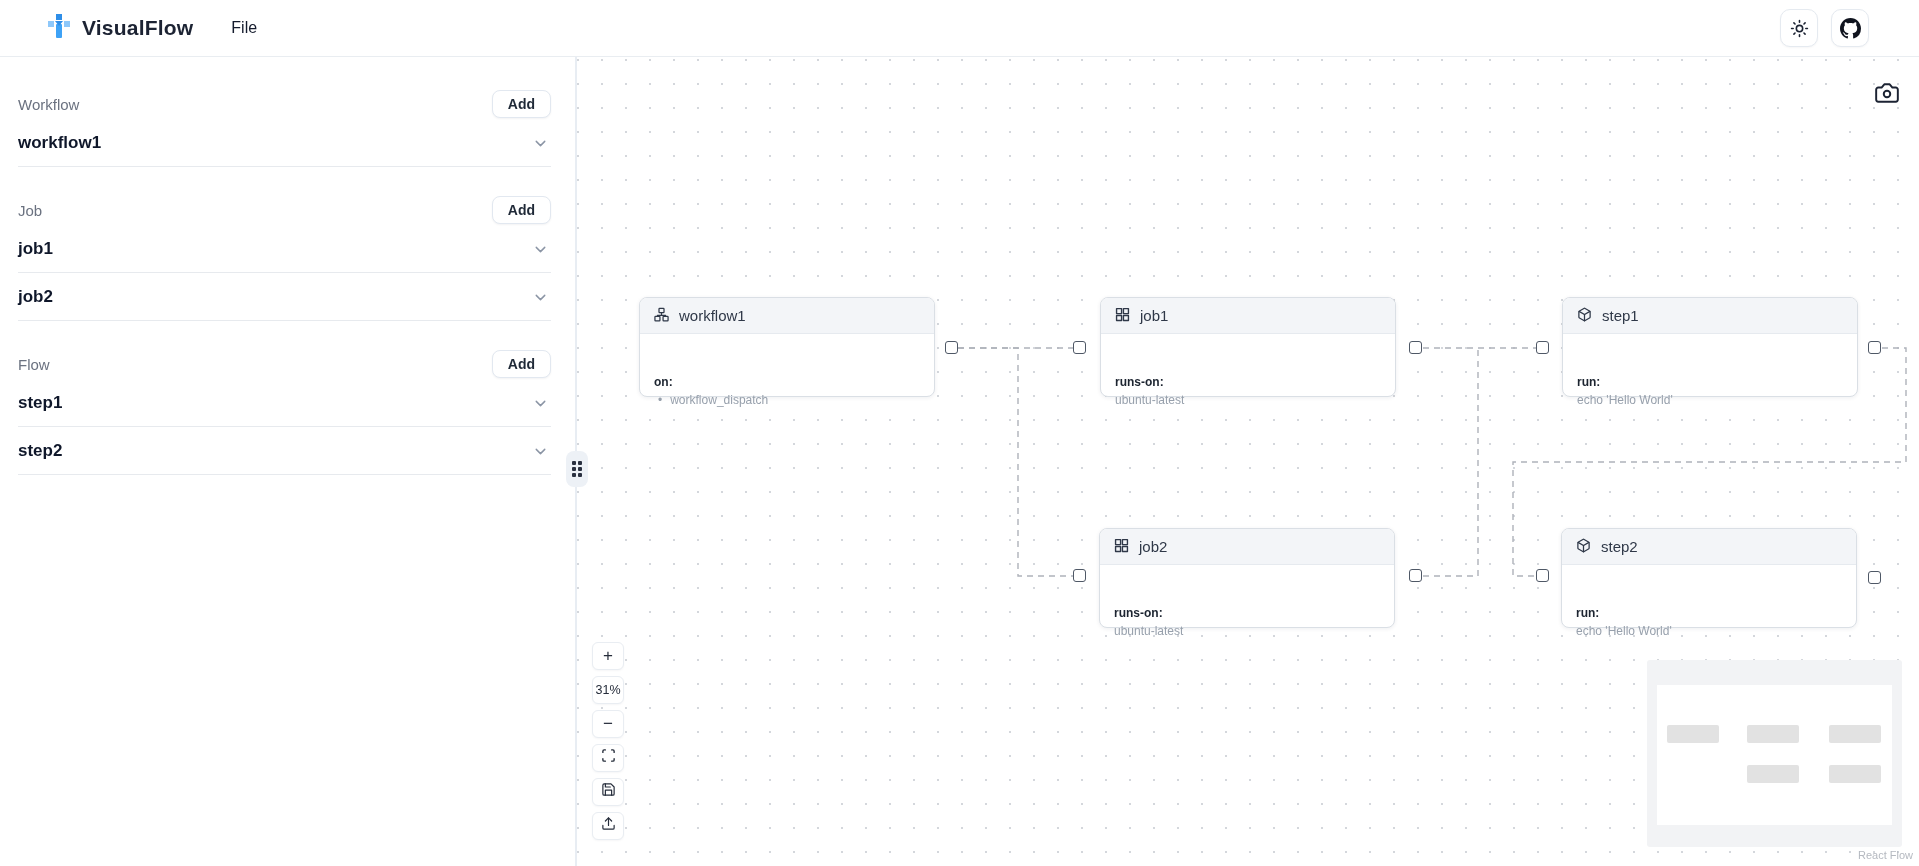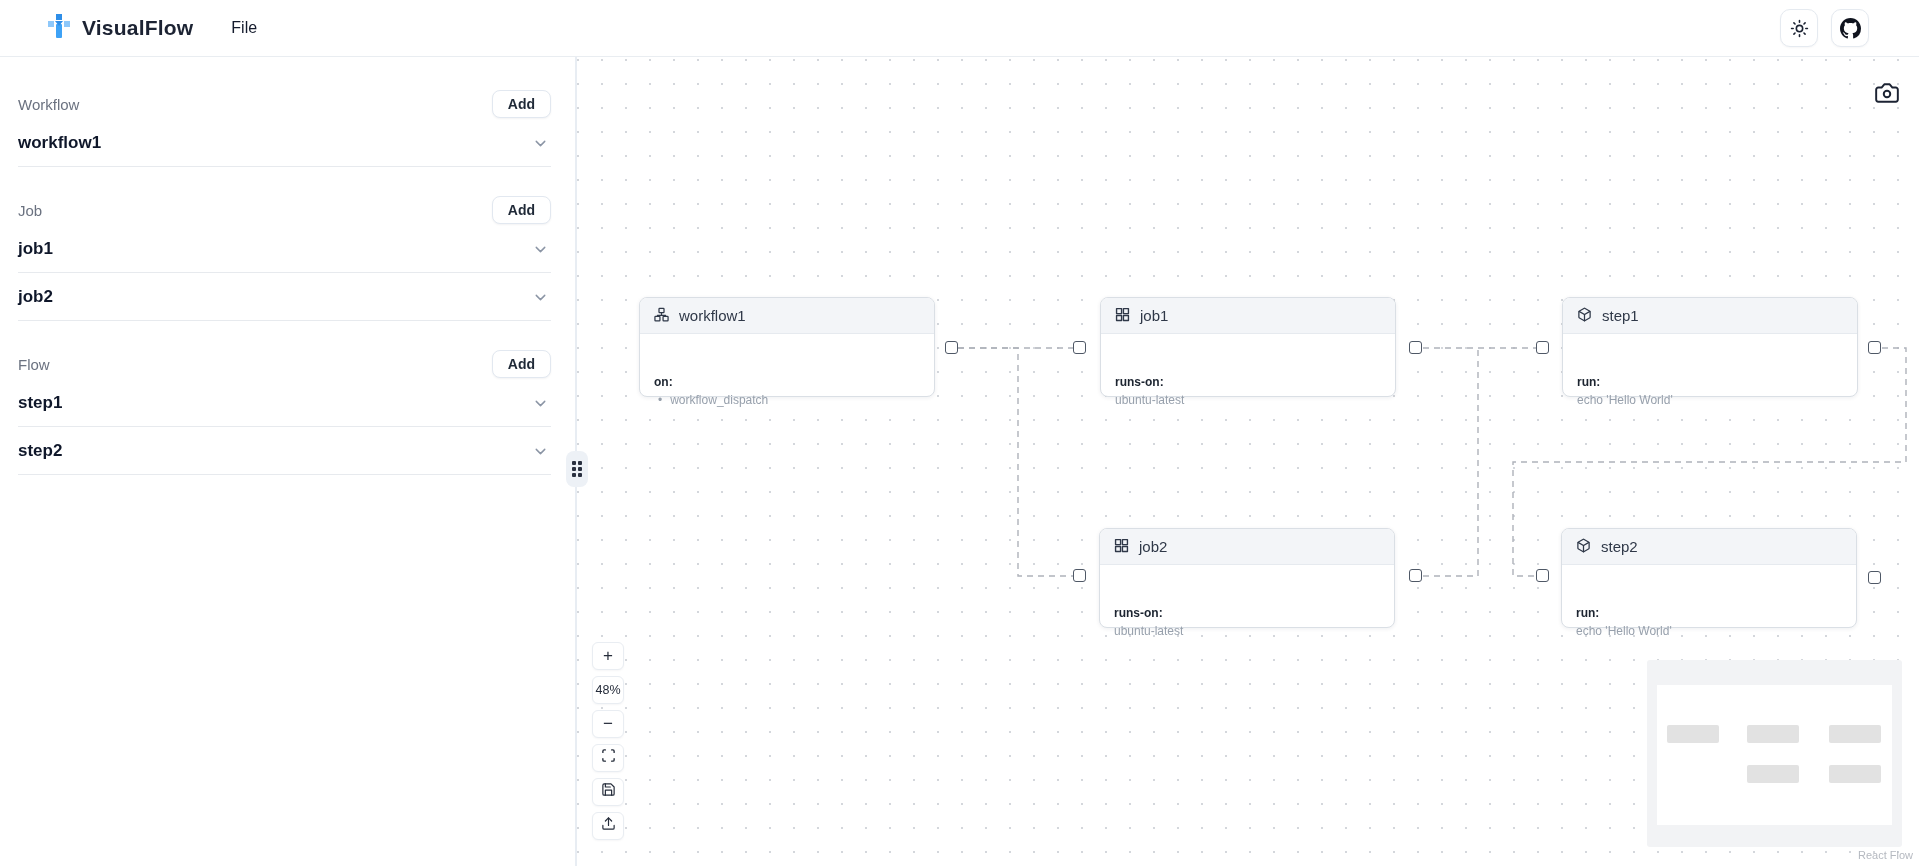--- a/index.html
+++ b/index.html
@@ -340,21 +340,21 @@
         <span>
           <svg width="26" height="26" viewBox="0 0 24 24" fill="none" stroke="#1c2333" stroke-width="1.8" stroke-linecap="round" stroke-linejoin="round">
             <path d="M14.5 4h-5L7 7H4a2 2 0 0 0-2 2v9a2 2 0 0 0 2 2h16a2 2 0 0 0 2-2V9a2 2 0 0 0-2-2h-3l-2.5-3z"></path>
             <circle cx="12" cy="13" r="3"></circle>
           </svg>
         </span>
       </button>
 
       <div class="controls">
         <button class="ctrl-btn">+</button>
-        <div class="ctrl-btn ctrl-zoomlevel">48%</div>
+        <div class="ctrl-btn ctrl-zoomlevel">31%</div>
         <button class="ctrl-btn">−</button>
         <button class="ctrl-btn">
           <span>
             <svg width="15" height="15" viewBox="0 0 24 24" fill="none" stroke="#252c3a" stroke-width="2.2" stroke-linecap="round">
               <path d="M3 7V5a2 2 0 0 1 2-2h2"></path>
                 <path d="M17 3h2a2 2 0 0 1 2 2v2"></path>
               <path d="M21 17v2a2 2 0 0 1-2 2h-2"></path>
                 <path d="M7 21H5a2 2 0 0 1-2-2v-2"></path>
             </svg>
           </span>

